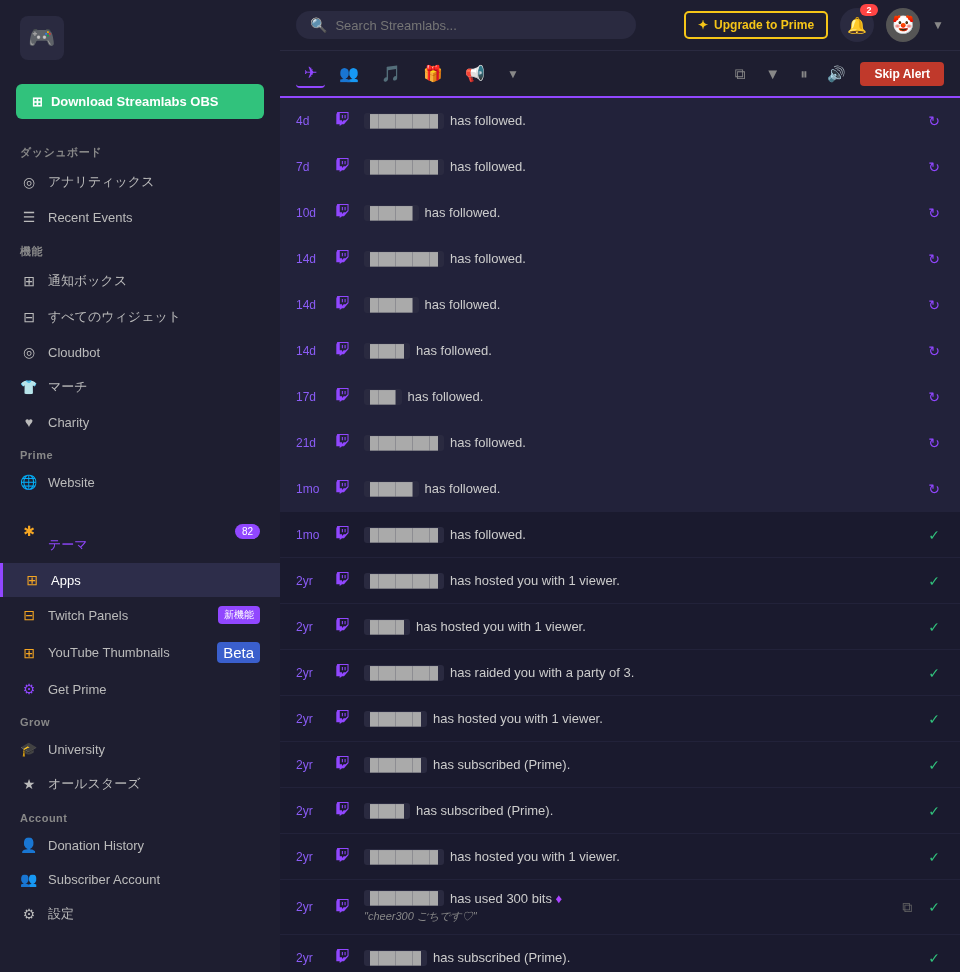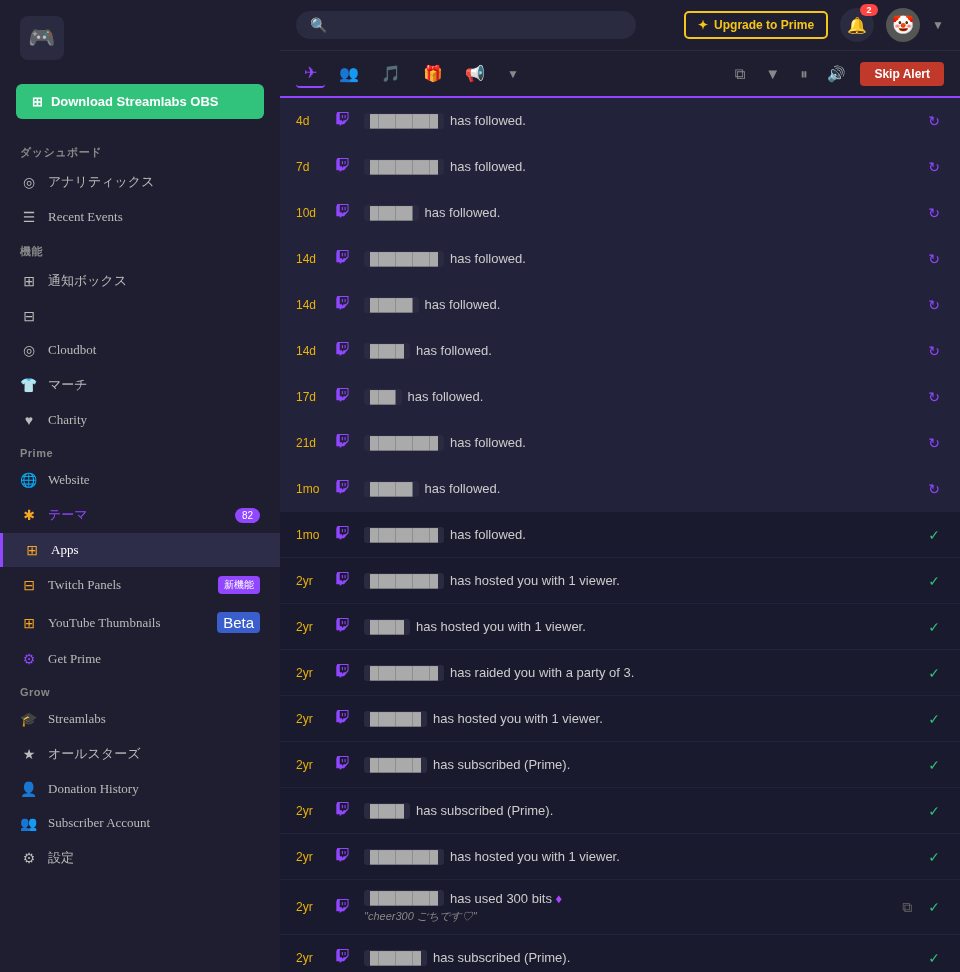--- a/index.html
+++ b/index.html
@@ -83,21 +83,21 @@
       background: #2d2d4a;
       color: #fff;
       border-left: 3px solid #9147ff;
     }
     .sidebar-item .icon {
       width: 18px;
       text-align: center;
       font-size: 14px;
       flex-shrink: 0;
     }
-    .sidebar-item .label { flex: 1; font-family: Liberation Serif, serif; }
+    .sidebar-item .label { flex: 1; }
 
     .badge {
       font-size: 10px;
       padding: 2px 7px;
       border-radius: 10px;
       font-weight: 400;
     }
     .badge-purple { background: #9147ff; color: #fff; }
     .badge-new { background: #9147ff; color: #fff; font-size: 10px; padding: 2px 6px; border-radius: 4px; }
     .badge-beta { background: #3a5fcc; color: #fff; font-size: 15px; padding: 2px 6px; border-radius: 4px; }
@@ -277,21 +277,21 @@
       display: flex;
       align-items: center;
       padding: 10px 16px;
       border-bottom: 1px solid #22223a;
       gap: 10px;
       min-height: 46px;
     }
     .event-row.highlighted { background: #22223a; }
 
     .event-time {
-      color: #eab308;
+      color: #8b5cf6;
       font-size: 12px;
       width: 30px;
       flex-shrink: 0;
     }
     .event-platform-icon {
       color: #9147ff;
       font-size: 14px;
       flex-shrink: 0;
       width: 18px;
     }
@@ -362,20 +362,21 @@
   </div>
 
   <div class="sidebar-section-label">機能</div>
 
   <div class="sidebar-item">
     <span class="icon">⊞</span>
     <span class="label">通知ボックス</span>
   </div>
   <div class="sidebar-item">
     <span class="icon">⊟</span>
+    <span class="label">すべてのウィジェット</span>
   </div>
   <div class="sidebar-item">
     <span class="icon">◎</span>
     <span class="label">Cloudbot</span>
   </div>
   <div class="sidebar-item">
     <span class="icon">👕</span>
     <span class="label">マーチ</span>
   </div>
   <div class="sidebar-item">
@@ -384,21 +385,21 @@
   </div>
 
   <div class="sidebar-section-label">Prime</div>
 
   <div class="sidebar-item">
     <span class="icon" style="color:#f5a623;">🌐</span>
     <span class="label">Website</span>
   </div>
   <div class="sidebar-item">
     <span class="icon" style="color:#f5a623;">✱</span>
-    <span class="label" style="color:#9147ff;">テーマ</span>
+    <span class="label" style="color:#9147ff;margin-top:28px;">テーマ</span>
     <span class="badge badge-purple">82</span>
   </div>
   <div class="sidebar-item active">
     <span class="icon" style="color:#f5a623;">⊞</span>
     <span class="label">Apps</span>
   </div>
   <div class="sidebar-item">
     <span class="icon" style="color:#f5a623;">⊟</span>
     <span class="label">Twitch Panels</span>
     <span class="badge badge-new">新機能</span>
@@ -410,47 +411,49 @@
   </div>
   <div class="sidebar-item">
     <span class="icon" style="color:#9147ff;">⚙</span>
     <span class="label">Get Prime</span>
   </div>
 
   <div class="sidebar-section-label">Grow</div>
 
   <div class="sidebar-item">
     <span class="icon">🎓</span>
-    <span class="label">Streamlabs</span>
+    <span class="label">University</span>
   </div>
   <div class="sidebar-item">
     <span class="icon">★</span>
     <span class="label">オールスターズ</span>
   </div>
 
+  <div class="sidebar-section-label">Account</div>
 
   <div class="sidebar-item">
     <span class="icon">👤</span>
     <span class="label">Donation History</span>
   </div>
   <div class="sidebar-item">
     <span class="icon">👥</span>
     <span class="label">Subscriber Account</span>
   </div>
   <div class="sidebar-item">
     <span class="icon">⚙</span>
     <span class="label">設定</span>
   </div>
 </div>
 
 <div class="main">
 
   <div class="topbar">
     <div class="search-box">
       <span class="search-icon-char">🔍</span>
+      <input type="text" placeholder="Search Streamlabs..." style="">
     </div>
     <div class="topbar-right">
       <button class="upgrade-btn">
         <span>✦</span>
         <span>Upgrade to Prime</span>
       </button>
       <button class="notif-btn">
         <span>🔔</span>
         <span class="notif-count">2</span>
       </button>

